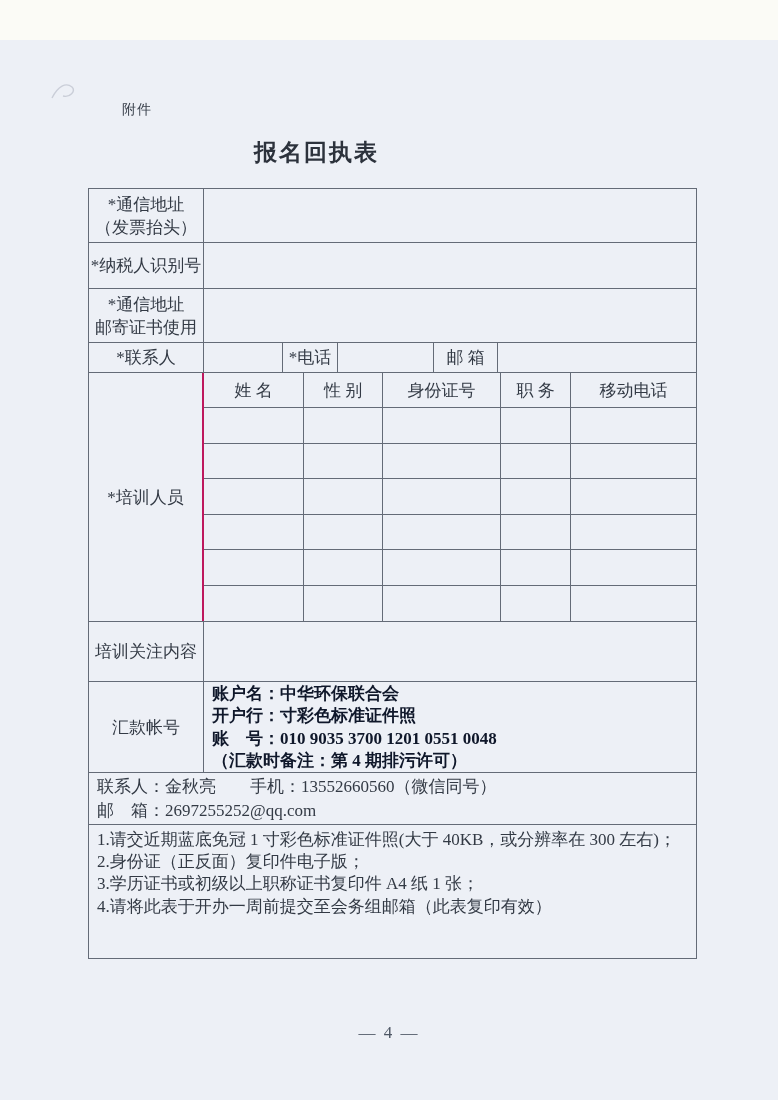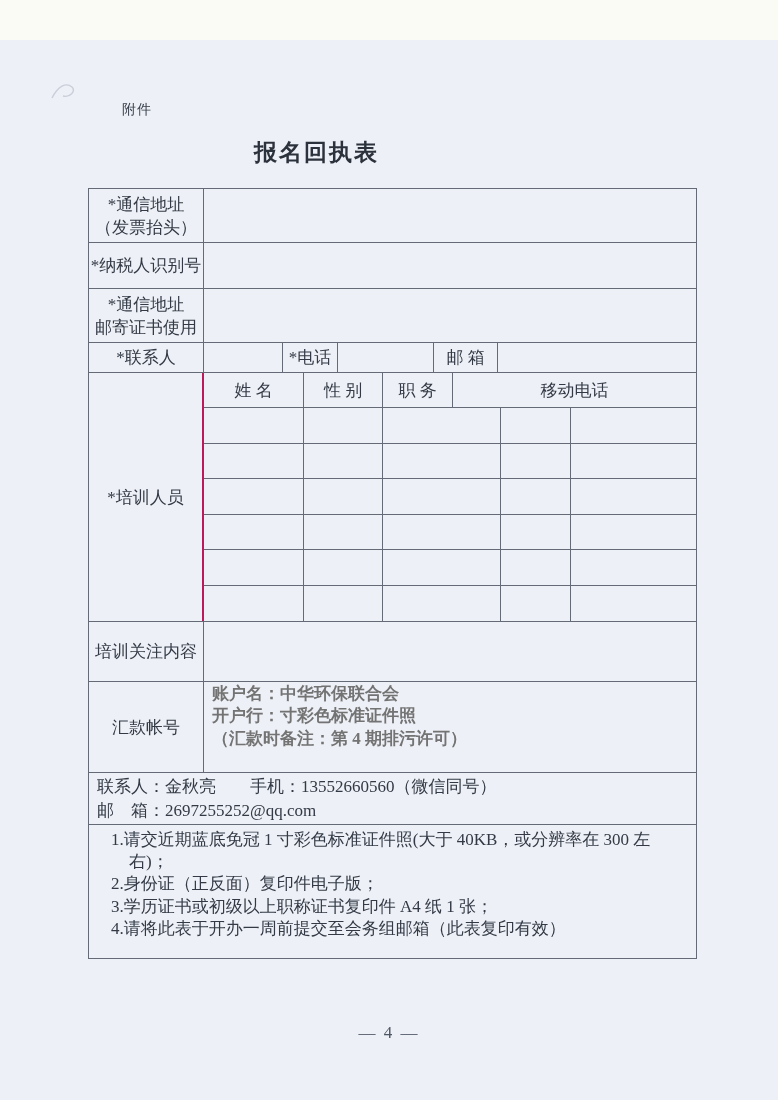--- a/index.html
+++ b/index.html
@@ -50,24 +50,24 @@
     display:flex;align-items:center;justify-content:center;white-space:nowrap;}
   .trainee-grid{flex:1;display:flex;flex-direction:column;}
   .t-row{display:flex;border-bottom:1px solid #646b77;box-sizing:border-box;height:35.5px;}
   .t-row.header{height:36px;}
   .t-row:last-child{border-bottom:none;}
   .t-cell{box-sizing:border-box;border-right:1px solid #646b77;height:100%;}
   .t-cell:last-child{border-right:none;}
   .tc1{width:100px}.tc2{width:79px}.tc3{width:118px}.tc4{width:70px}.tc5{flex:1}
   .t-row.header .t-cell{display:flex;align-items:center;justify-content:center;white-space:nowrap;}
   
-  .pay-lines{padding:1px 0 0 8px;font-weight:700;line-height:22.4px;color:#737373;}
+  .pay-lines{padding:1px 0 0 8px;font-weight:700;line-height:22.4px;color:#0f172a;}
   .contact-lines{padding:2px 0 0 8px;line-height:24px;}
   .note-list{padding:4px 8px 0 8px;line-height:22.2px;}
-  .note-item{padding-left:18px;text-indent:-18px;margin-left:14px;}
+  .note-item{padding-left:18px;text-indent:-18px;}
   .footer{
     position:absolute;top:1023px;left:0;width:778px;
     text-align:center;font-size:17px;color:#4d5664;letter-spacing:2px;
   }
 </style>
 </head>
 <body>
 
 <div>
 
@@ -112,20 +112,21 @@
       <div class="cell cc5 center">邮 箱</div>
       <div class="cell cc6"></div>
     </div>
 
     <div class="row r5">
       <div class="trainee-label">*培训人员</div>
       <div class="trainee-grid">
         <div class="t-row header">
           <div class="t-cell tc1">姓 名</div>
           <div class="t-cell tc2">性 别</div>
+          <div class="t-cell tc3">身份证号</div>
           <div class="t-cell tc4">职 务</div>
           <div class="t-cell tc5">移动电话</div>
         </div>
         <div>
             <div class="t-row">
               <div class="t-cell tc1"></div>
               <div class="t-cell tc2"></div>
               <div class="t-cell tc3"></div>
               <div class="t-cell tc4"></div>
               <div class="t-cell tc5"></div>
@@ -172,20 +173,21 @@
     <div class="row r6">
       <div class="cell c-label">培训关注内容</div>
       <div class="cell value"></div>
     </div>
 
     <div class="row r7">
       <div class="cell c-label">汇款帐号</div>
       <div class="cell value pay-lines">
         <div>账户名：中华环保联合会</div>
         <div>开户行：寸彩色标准证件照</div>
+        <div>账　号：010 9035 3700 1201 0551 0048</div>
         <div>（汇款时备注：第 4 期排污许可）</div>
       </div>
     </div>
 
     <div class="row r8">
       <div class="cell value contact-lines">
         <div>联系人：金秋亮　　手机：13552660560（微信同号）</div>
         <div>邮　箱：2697255252@qq.com</div>
       </div>
     </div>

